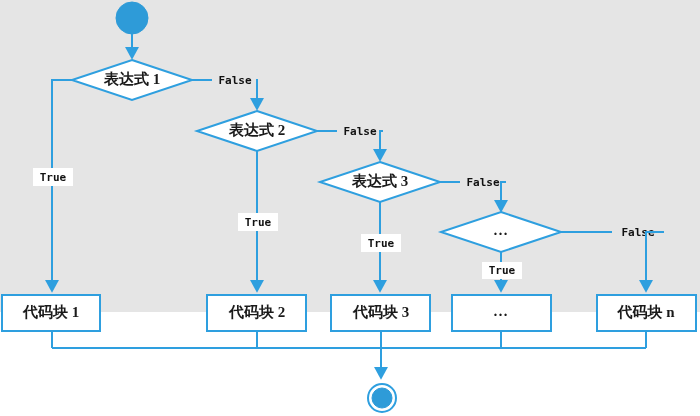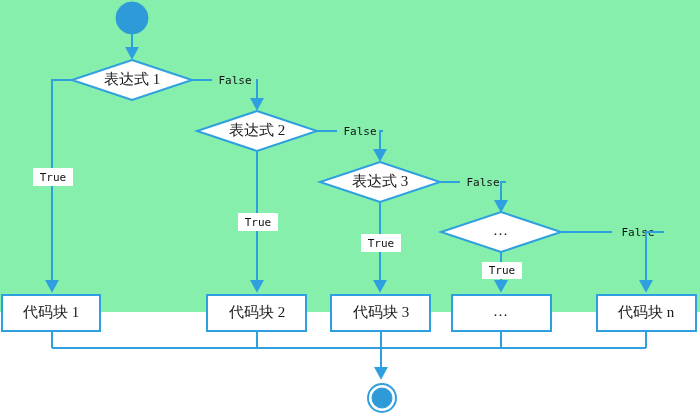--- a/index.html
+++ b/index.html
@@ -10,21 +10,22 @@
   body {
     width: 700px;
     height: 416px;
     overflow: hidden;
     font-family: "Liberation Sans", sans-serif;
   }
   #flow-root {
     position: relative;
     width: 700px;
     height: 312px;
-    background: #86efac;
+    background: #e5e5e5;
+    font-weight: bold;
   }
   #flow-svg {
     position: absolute;
     top: 0;
     left: 0;
     width: 700px;
     height: 416px;
     display: block;
   }
   .node-text-cn {

